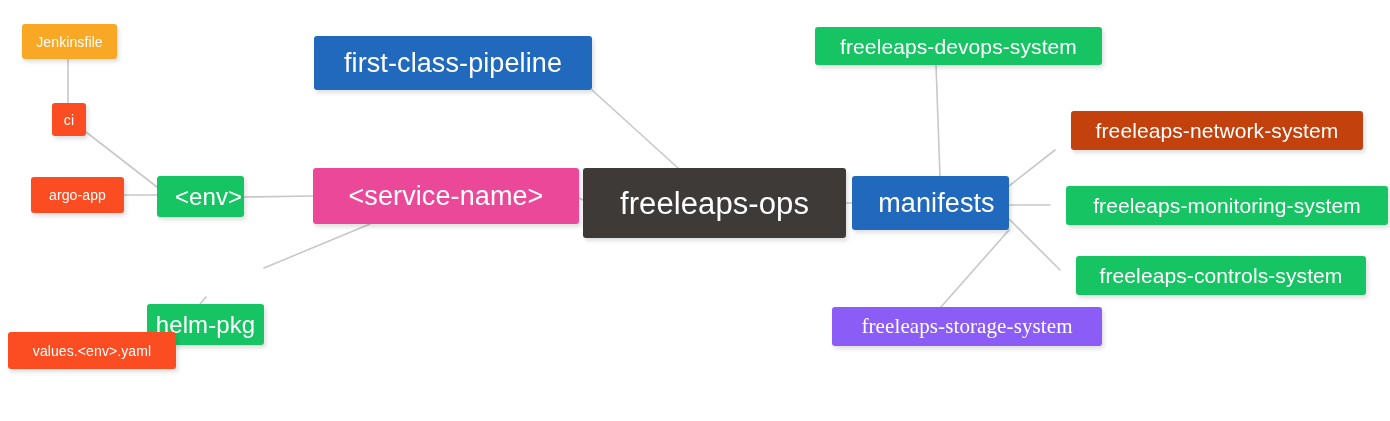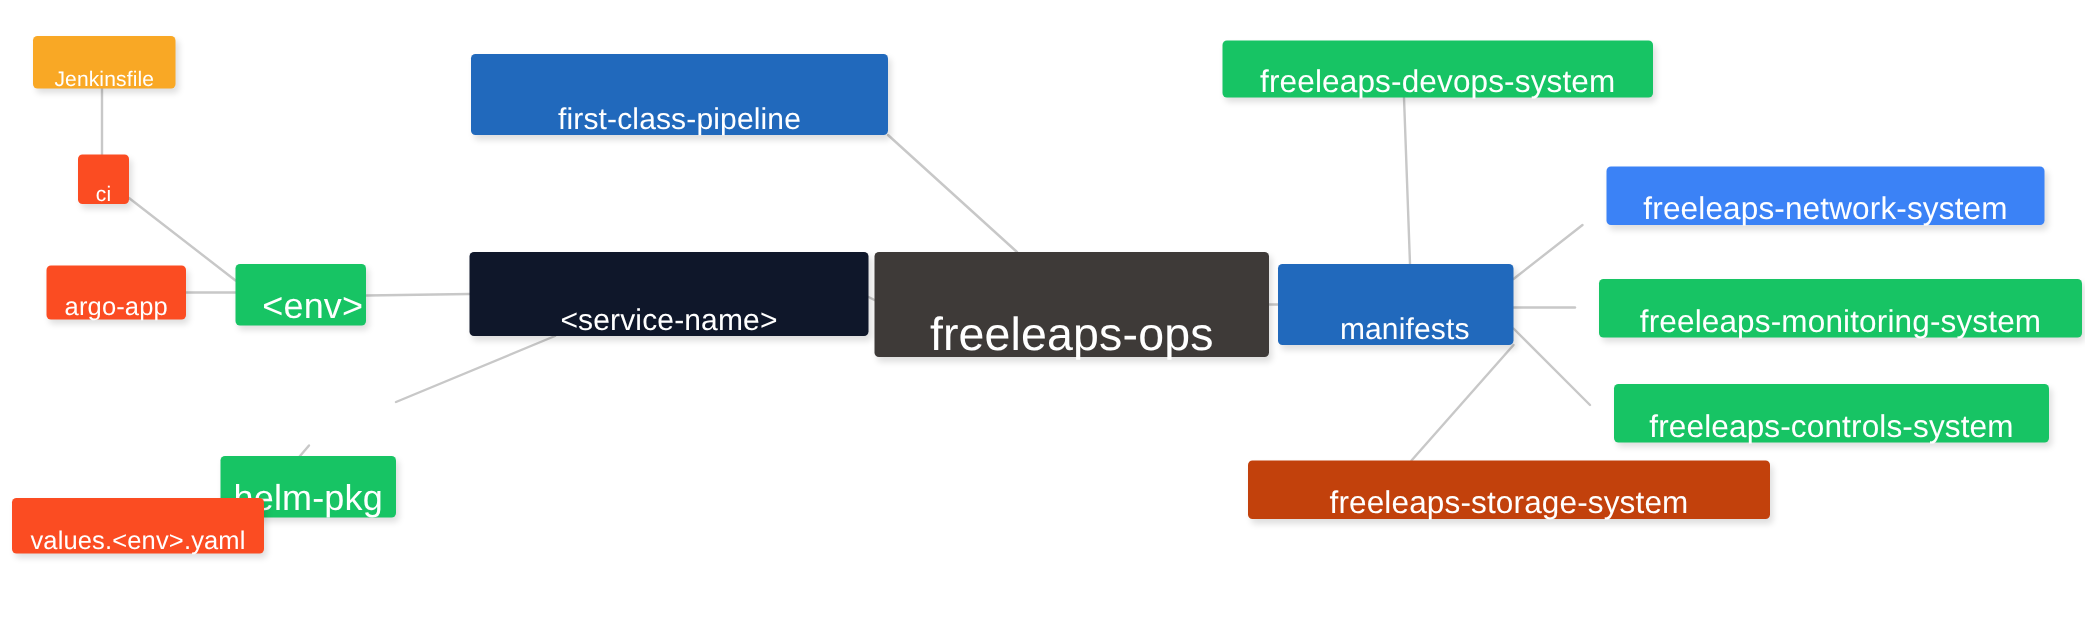--- a/index.html
+++ b/index.html
@@ -24,40 +24,40 @@
     left: 0;
     top: 0;
     width: 1390px;
     height: 421px;
     pointer-events: none;
   }
   .node {
     position: absolute;
     box-sizing: border-box;
     display: flex;
-    align-items: flex-end;
+    align-items: center;
     justify-content: center;
     color: #ffffff;
     border-radius: 3px;
     white-space: nowrap;
     line-height: 1;
     letter-spacing: 0.1px;
     box-shadow: 2px 3px 4px rgba(0,0,0,0.13);
     user-select: none;
   }
   .node-label {
     display: block;
     white-space: nowrap;
   }
   
   .sz-root   { font-size: 31px; }
-  .sz-major  { font-size: 20px; }
+  .sz-major  { font-size: 27px; }
   .sz-mid    { font-size: 24px; }
   .sz-sub    { font-size: 21px; margin-left: 16px; }
-  .sz-small  { font-size: 17px; }
+  .sz-small  { font-size: 14px; }
   .sz-tiny   { font-size: 14px; }
 </style>
 </head>
 <body>
 
 <div id="canvas">
 
   <svg id="edges" viewBox="0 0 1390 421" xmlns="http://www.w3.org/2000/svg">
       <polyline points="583,200 579,198" fill="none" stroke="#c8c8c8" stroke-width="1.6" stroke-linecap="round"></polyline>
       <polyline points="592,90 678,168" fill="none" stroke="#c8c8c8" stroke-width="1.6" stroke-linecap="round"></polyline>
@@ -90,39 +90,39 @@
       </div>
       <div class="node sz-mid" style="left: 147px; top: 256px; width: 117px; height: 41px; background: rgb(23, 196, 100); margin-top: 48px;">
         <span class="node-label">helm-pkg</span>
       </div>
       <div class="node sz-small" style="left: 8px; top: 332px; width: 168px; height: 37px; background: rgb(251, 76, 34);">
         <span class="node-label">values.&lt;env&gt;.yaml</span>
       </div>
       <div class="node sz-major" style="left: 314px; top: 36px; width: 278px; height: 54px; background: rgb(33, 105, 188);">
         <span class="node-label">first-class-pipeline</span>
       </div>
-      <div class="node sz-major" style="left: 313px; top: 168px; width: 266px; height: 56px; background: #0f172a;">
+      <div class="node sz-major" style="left: 313px; top: 168px; width: 266px; height: 56px; background: #ec4899;">
         <span class="node-label">&lt;service-name&gt;</span>
       </div>
       <div class="node sz-root" style="left: 583px; top: 168px; width: 263px; height: 70px; background: rgb(62, 58, 56);">
         <span class="node-label">freeleaps-ops</span>
       </div>
       <div class="node sz-major" style="left: 852px; top: 176px; width: 157px; height: 54px; background: rgb(33, 105, 188); padding-left: 12px;">
         <span class="node-label">manifests</span>
       </div>
       <div class="node sz-sub" style="left: 799px; top: 27px; width: 287px; height: 38px; background: rgb(23, 196, 100);">
         <span class="node-label">freeleaps-devops-system</span>
       </div>
-      <div class="node sz-sub" style="left: 1055px; top: 111px; width: 292px; height: 39px; background: #3b82f6;">
+      <div class="node sz-sub" style="left: 1055px; top: 111px; width: 292px; height: 39px; background: #c2410c;">
         <span class="node-label">freeleaps-network-system</span>
       </div>
       <div class="node sz-sub" style="left: 1050px; top: 186px; width: 322px; height: 39px; background: rgb(23, 196, 100);">
         <span class="node-label">freeleaps-monitoring-system</span>
       </div>
       <div class="node sz-sub" style="left: 1060px; top: 256px; width: 290px; height: 39px; background: rgb(23, 196, 100);">
         <span class="node-label">freeleaps-controls-system</span>
       </div>
-      <div class="node sz-sub" style="left: 816px; top: 307px; width: 348px; height: 39px; background: #c2410c;">
+      <div class="node sz-sub" style="left: 816px; top: 307px; width: 270px; height: 39px; background: #8b5cf6; font-family: Liberation Serif, serif;">
         <span class="node-label">freeleaps-storage-system</span>
       </div>
     </div>
 
 </div>
 
 </body></html>

